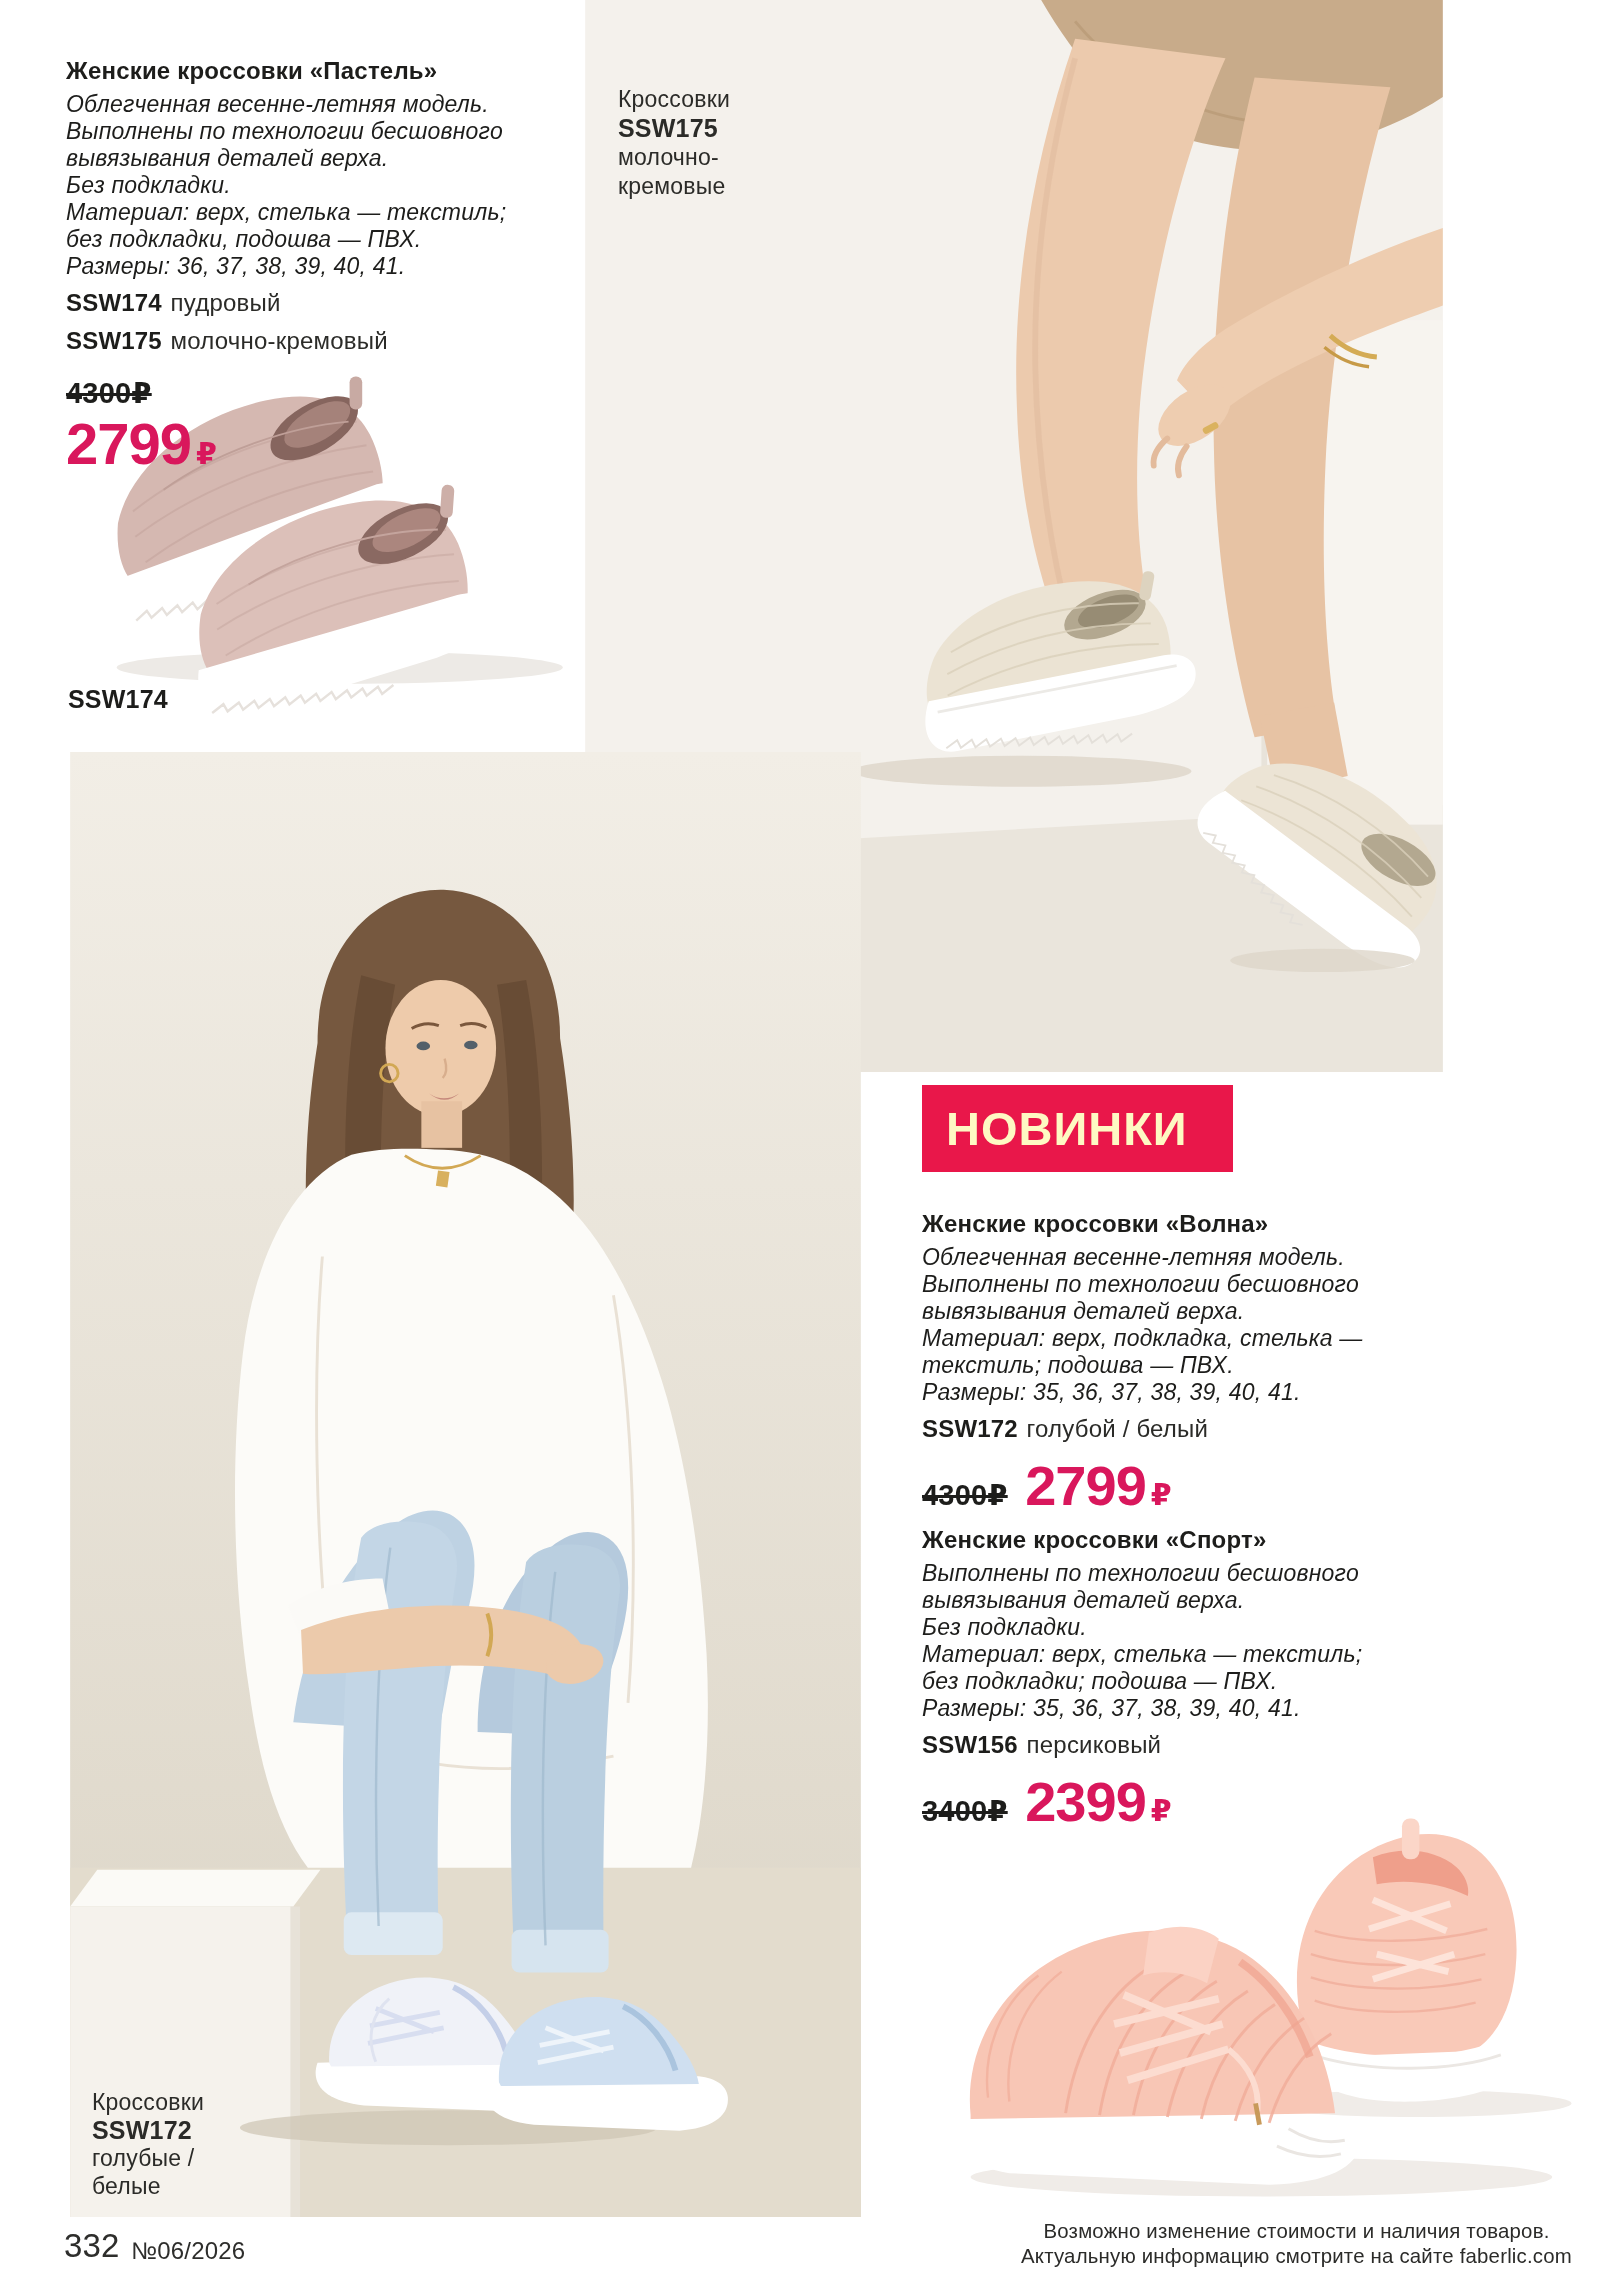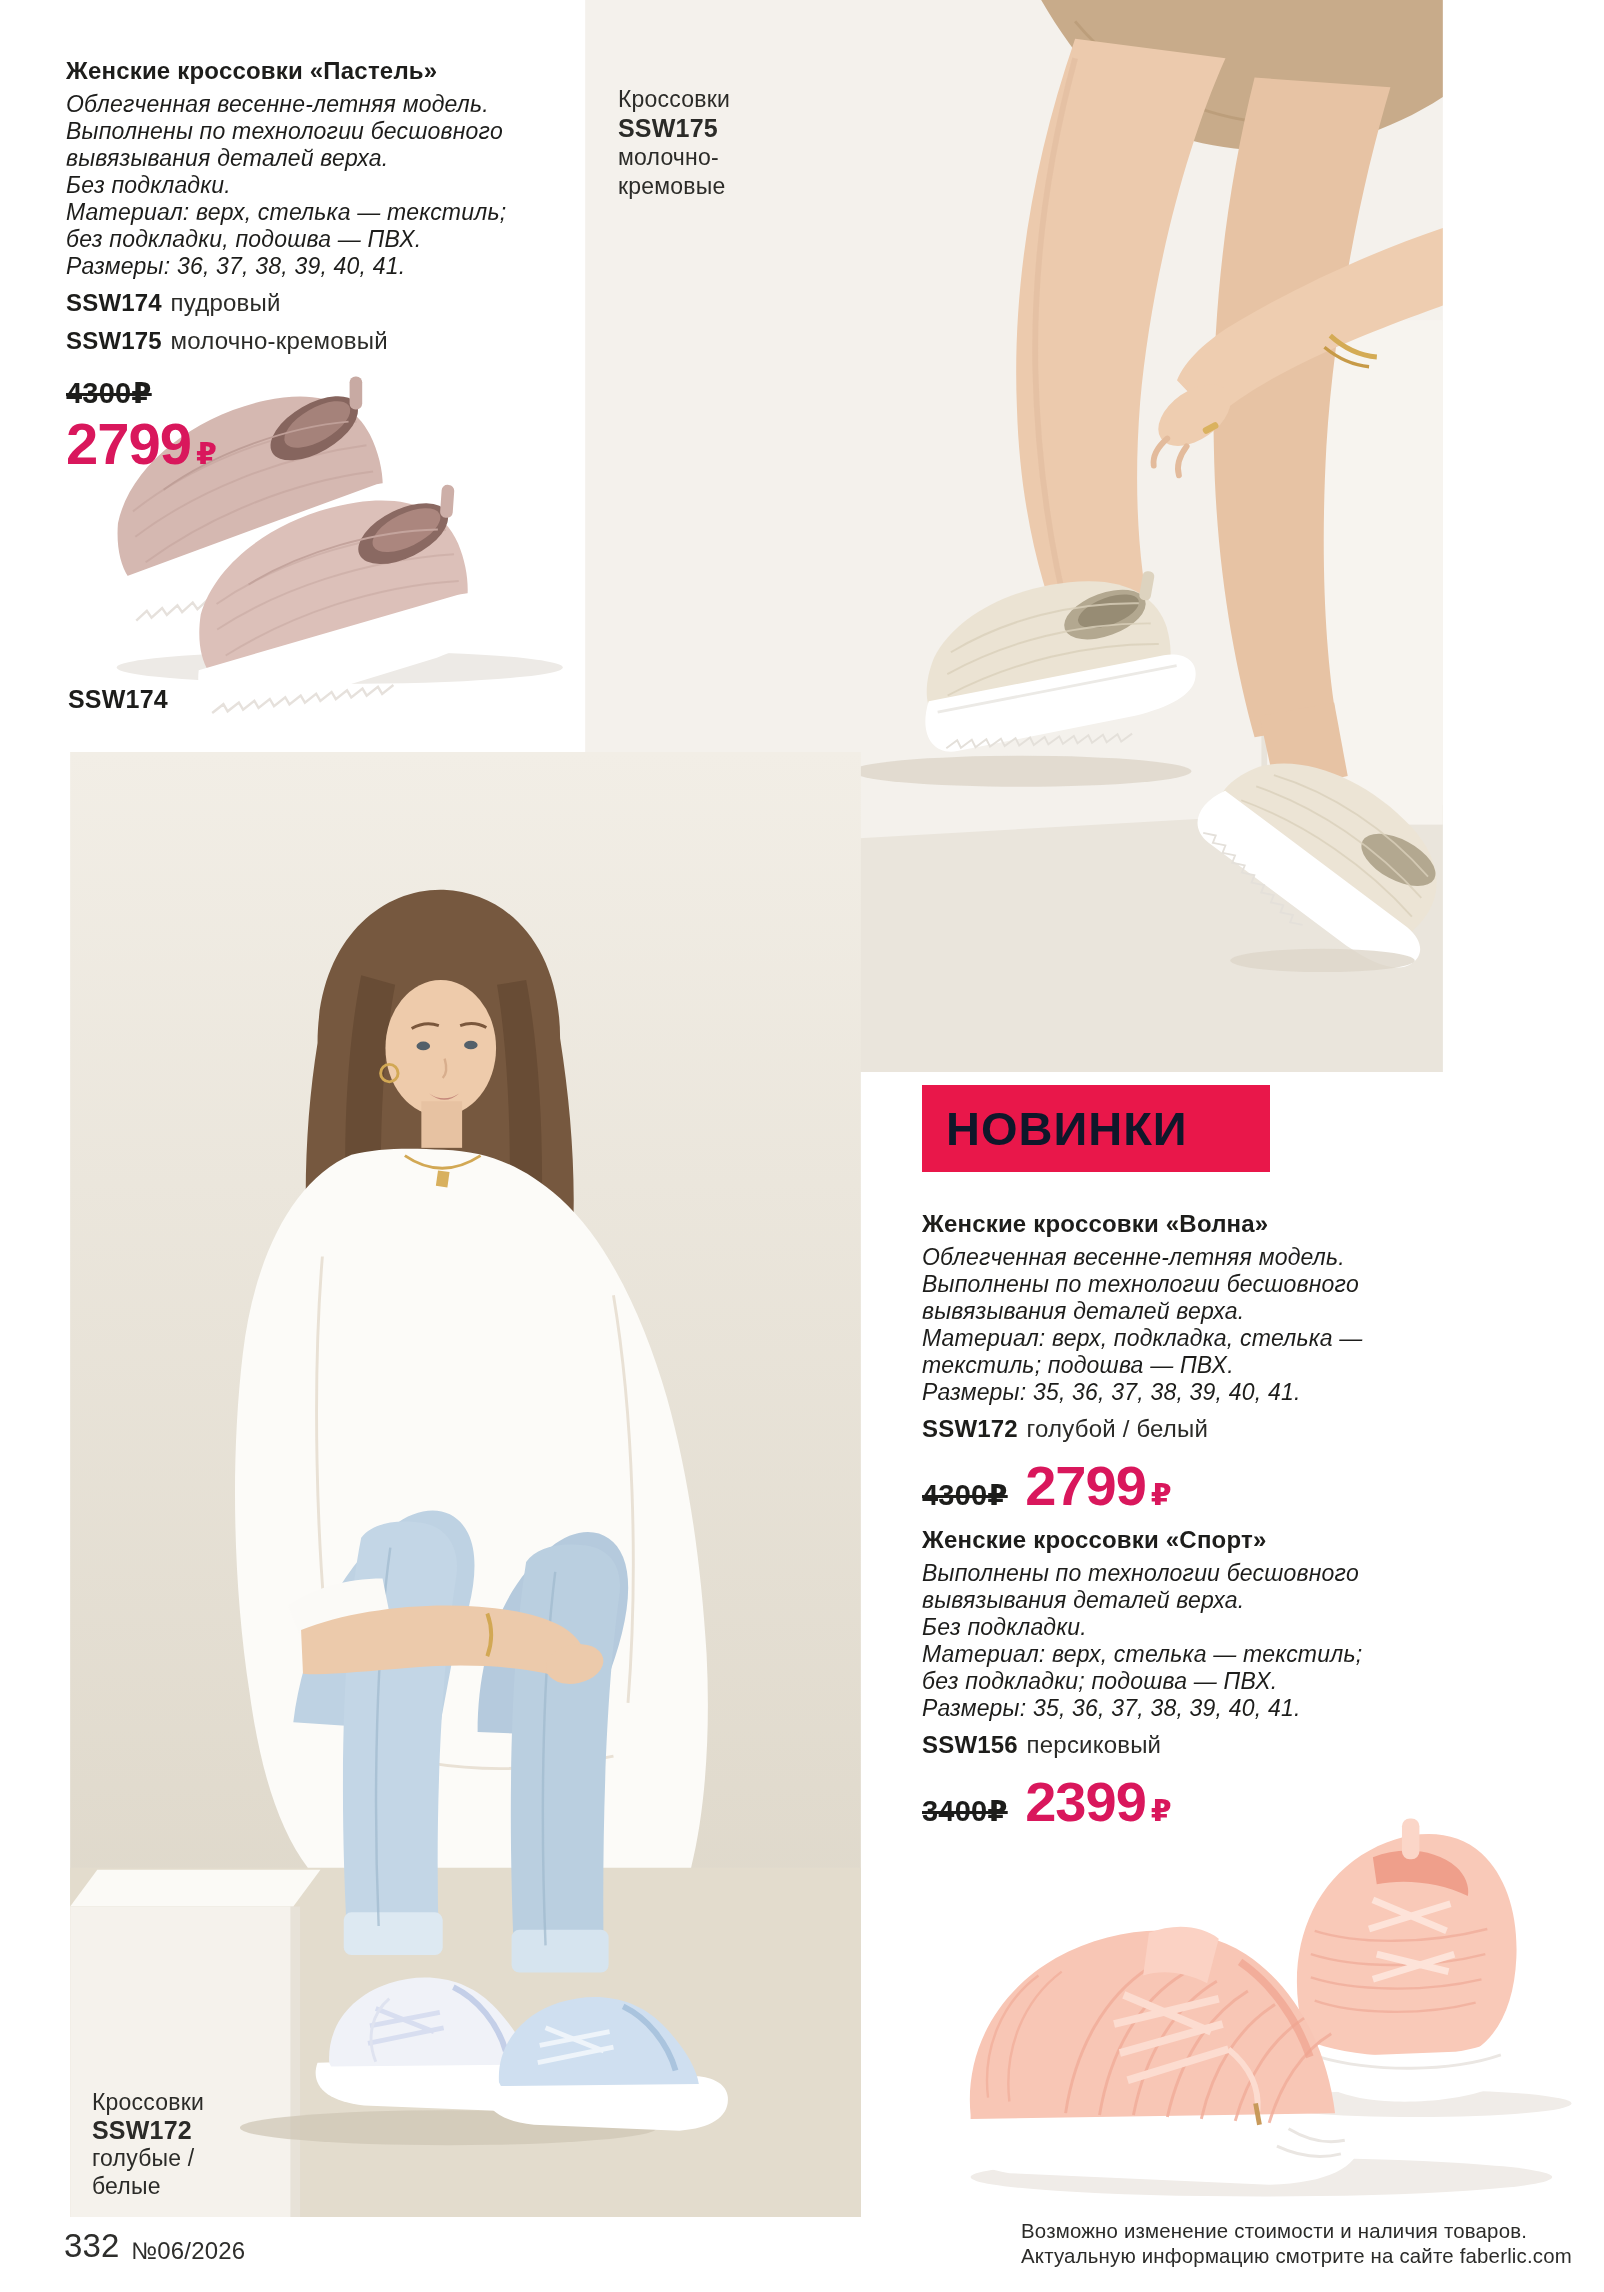--- a/index.html
+++ b/index.html
@@ -39,30 +39,30 @@
     text-decoration:line-through;text-decoration-thickness:2.9px;white-space:nowrap;
   }
   .newprice{font-size:58px;font-weight:bold;color:#d9175c;letter-spacing:-1px;line-height:1.02;margin-top:3.9px;white-space:nowrap;}
   .newprice .cur{font-size:30px;letter-spacing:0;margin-left:4.9px;}
   .price-row{display:flex;align-items:baseline;gap:17.5px;margin-top:13.6px;}
   .price-row .oldprice{margin-top:0;}
   .price-row .newprice{margin-top:0;font-size:56px;}
 
   
   .banner{
-    position:absolute;left:922px;top:1085px;width:348px;height:87px;
-    background:#e9174a;color:#0f172a;font-weight:bold;font-size:47px;
+    position:absolute;left:922px;top:1085px;width:311px;height:87px;
+    background:#e9174a;color:#fef9c3;font-weight:bold;font-size:47px;
     line-height:87px;padding-left:24px;letter-spacing:1px;white-space:nowrap;
   }
 
   
   .footer-left{position:absolute;left:64px;top:2227px;display:flex;align-items:flex-end;gap:11.6px;color:#2e2e2c;}
   .pagenum{font-size:33px;}
   .issue{font-size:24px;}
-  .footer-notes{position:absolute;right:33px;top:2219px;text-align:left;font-size:20.4px;line-height:25px;color:#2b2b29;}
+  .footer-notes{position:absolute;right:33px;top:2219px;text-align:center;font-size:20.4px;line-height:25px;color:#2b2b29;}
 </style>
 </head>
 <body>
 
 <div class="page">
 
   <figure class="legs-photo">
     <svg viewBox="0 0 884 1105" aria-hidden="true">
       <rect width="884" height="1105" fill="#f4f1ec"></rect>
       <path d="M0,880 L884,830 L884,1105 L0,1105 Z" fill="#eae5dc"></path>

